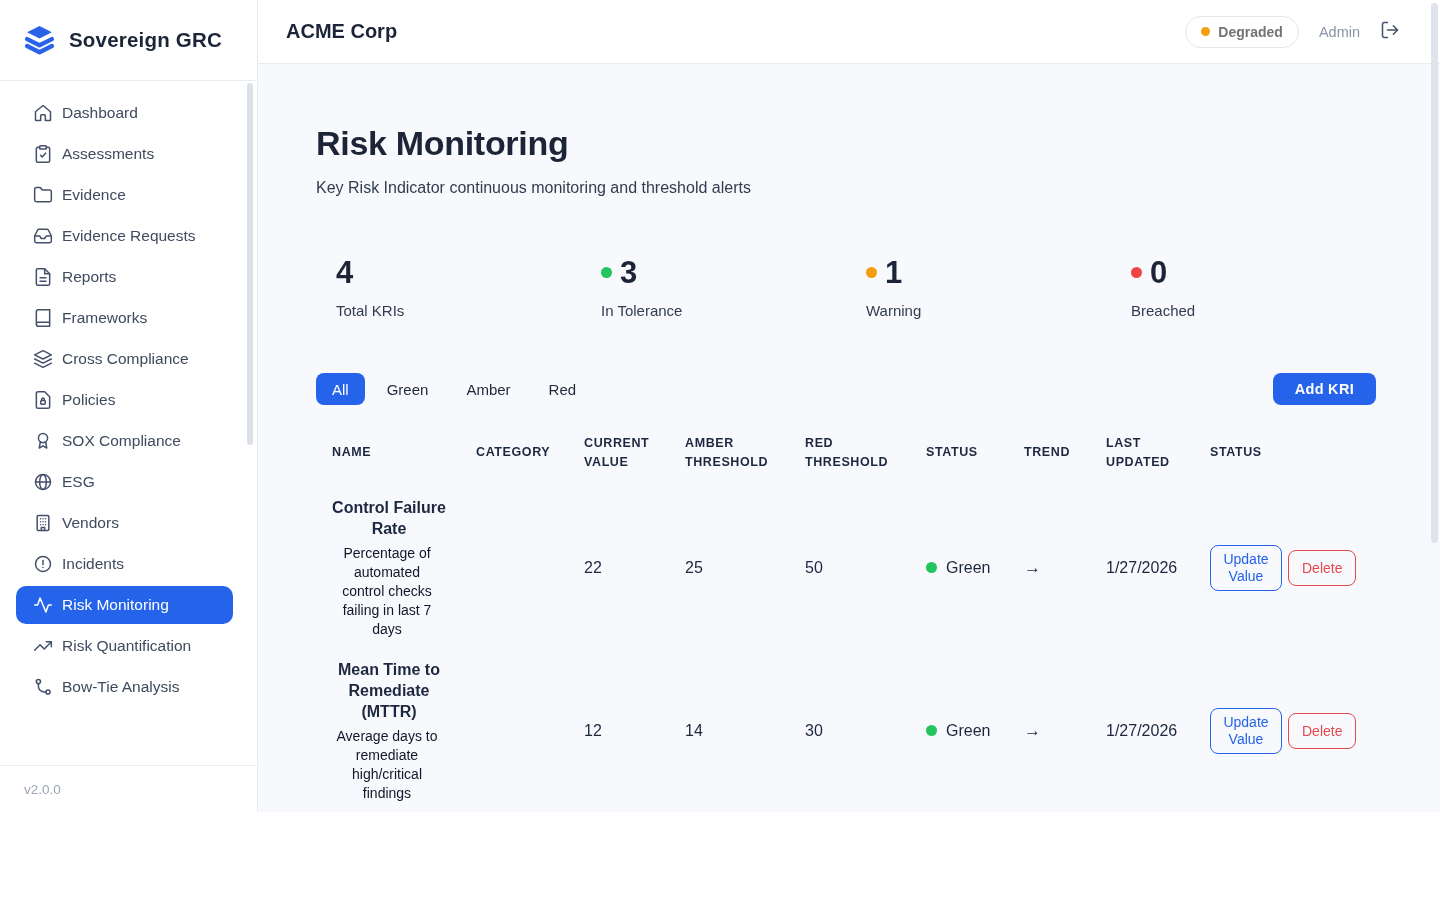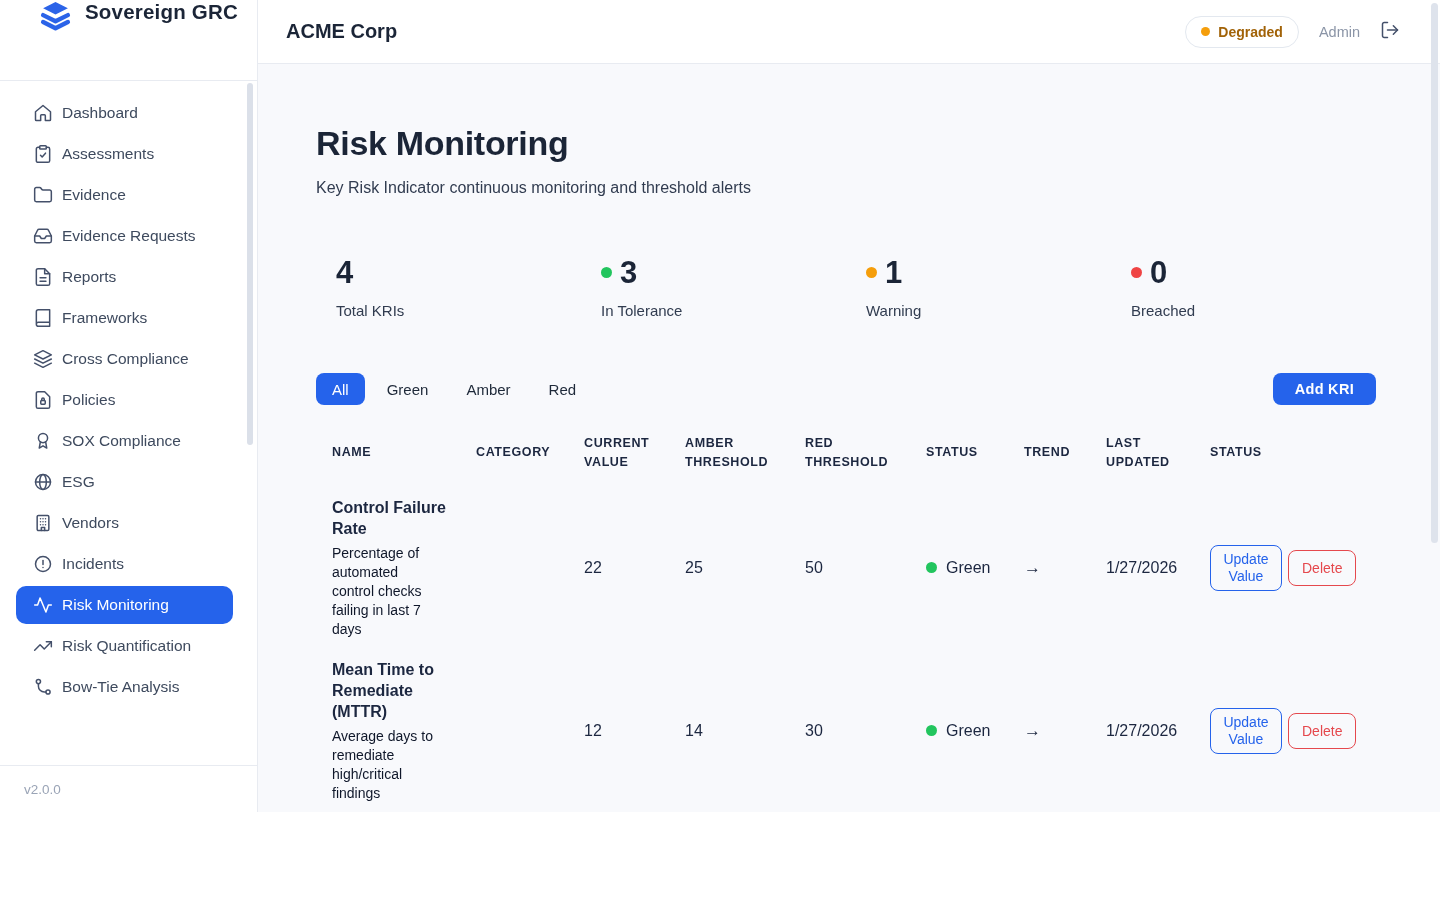--- a/index.html
+++ b/index.html
@@ -1,38 +1,38 @@
 <!DOCTYPE html>
 <html><head>
 <meta charset="utf-8">
 <style>
   * { box-sizing: border-box; }
   html,body { margin:0; padding:0; background:#ffffff; font-family:"Liberation Sans", sans-serif; }
   .app { position:relative; width:1440px; height:812px; display:flex; background:#ffffff; overflow:hidden; }
 
   
   .sidebar { position:relative; width:258px; flex:0 0 258px; background:#ffffff; border-right:1px solid #e8ebf1; display:flex; flex-direction:column; }
-  .logo-row { height:81px; flex:0 0 81px; border-bottom:1px solid #e8ebf1; display:flex; padding-left:39px; gap:13px; }
+  .logo-row { height:81px; flex:0 0 81px; border-bottom:1px solid #e8ebf1; display:flex; align-items:center; padding-left:23px; gap:13px; }
   .logo-icon svg { display:block; }
   .logo-text { font-size:20.5px; font-weight:bold; color:#1b2537; letter-spacing:.2px; }
   .nav { flex:1; padding-top:13px; overflow:hidden; }
   .nav-item { height:38px; margin:0 24px 3px 16px; display:flex; align-items:center; gap:9px; padding-left:17px; border-radius:10px; color:#3e4a5e; font-size:15.5px; cursor:pointer; }
   .nav-item .nicon { width:20px; height:20px; flex:0 0 20px; display:flex; align-items:center; justify-content:center; color:#44506a; }
   .nav-item .nicon svg { width:20px; height:20px; stroke:currentColor; fill:none; stroke-width:1.8; stroke-linecap:round; stroke-linejoin:round; }
   .nav-item.active { background:#2563eb; color:#ffffff; }
   .nav-item.active .nicon { color:#ffffff; }
   .sidebar-footer { height:47px; flex:0 0 47px; border-top:1px solid #e8ebf1; display:flex; align-items:center; padding-left:24px; color:#9aa4b6; font-size:13.5px; }
   .side-scroll { position:absolute; right:4px; top:83px; width:6px; height:362px; border-radius:3px; background:#dbe0e9; }
 
   
   .main { flex:1; display:flex; flex-direction:column; min-width:0; }
   .topbar { height:64px; flex:0 0 64px; background:#ffffff; border-bottom:1px solid #e8ebf1; display:flex; align-items:center; padding:0 40px 0 28px; }
   .topbar-title { font-size:20px; font-weight:bold; color:#1b2537; }
   .topbar-right { margin-left:auto; display:flex; align-items:center; gap:20px; }
-  .status-badge { display:flex; align-items:center; gap:8px; border:1px solid #e3e8ef; border-radius:17px; padding:7px 15px; background:#ffffff; font-size:14px; font-weight:bold; color:#a16207; cursor:default; }
+  .status-badge { display:flex; align-items:center; gap:8px; border:1px solid #e3e8ef; border-radius:17px; padding:7px 15px; background:#ffffff; font-size:14px; font-weight:bold; color:#737373; cursor:default; }
   .badge-dot { width:9px; height:9px; border-radius:50%; background:#f59e0b; }
   .admin-label { color:#8b95a7; font-size:14.5px; }
   .logout-btn { background:none; border:none; padding:0; cursor:pointer; color:#44506a; display:flex; }
   .logout-btn svg { width:20px; height:20px; stroke:currentColor; fill:none; stroke-width:1.8; stroke-linecap:round; stroke-linejoin:round; }
 
   .content { flex:1; background:#f8f9fc; padding:60px 64px 0 58px; overflow:hidden; }
   .page-title { font-size:34px; font-weight:bold; color:#1b2537; margin:0 0 16px 0; letter-spacing:-.3px; }
   .page-subtitle { font-size:16px; color:#313c50; margin:0 0 60px 0; }
 
   .stats { display:grid; grid-template-columns:repeat(4,1fr); margin-bottom:54px; }
@@ -47,21 +47,21 @@
   .tab { height:32px; padding:0 16px; display:flex; align-items:center; font-size:15px; color:#1e2939; background:transparent; border:none; border-radius:8px; cursor:pointer; font-family:inherit; }
   .tab.active { background:#2563eb; color:#ffffff; }
   .add-btn { margin-left:auto; height:32px; padding:0 22px; background:#2563eb; color:#ffffff; border:none; border-radius:8px; font-size:14.5px; font-weight:bold; letter-spacing:.3px; cursor:pointer; font-family:inherit; }
 
   .grid-cols { display:grid; grid-template-columns:160px 108px 101px 120px 121px 98px 82px 104px 1fr; }
   .thead { align-items:center; padding-bottom:15px; }
   .th { font-size:12.5px; font-weight:bold; color:#1c2740; letter-spacing:.6px; line-height:1.5; padding-right:14px; }
   .th:first-child { padding-left:16px; }
   .trow { align-items:center; padding:10px 0; }
   .cell { font-size:16px; color:#1c2740; }
-  .name-cell { padding-left:16px; }
+  .name-cell { padding-left:16px;text-align:center; }
   .kri-name { font-size:16px; font-weight:bold; color:#1c2740; line-height:21px; margin:0 30px 5px 0; }
   .kri-desc { font-size:14px; color:#0f172a; line-height:19px; margin-right:34px; }
   .status-cell { display:flex; align-items:center; gap:9px; }
   .sdot { width:11px; height:11px; border-radius:50%; }
   .trend-cell { font-size:17px; }
   .actions-cell { display:flex; align-items:center; gap:6px; }
   .btn-update { width:72px; padding:5px 6px; text-align:center; background:transparent; border:1px solid #2563eb; color:#2563eb; border-radius:8px; font-size:14px; line-height:17px; cursor:pointer; font-family:inherit; }
   .btn-delete { padding:10px 13px; background:transparent; border:1px solid #e5484d; color:#e5484d; border-radius:8px; font-size:14px; line-height:1; cursor:pointer; font-family:inherit; }
 
   .main-scroll { position:absolute; right:2px; top:3px; width:7px; height:540px; border-radius:4px; background:#dee3ec; }

